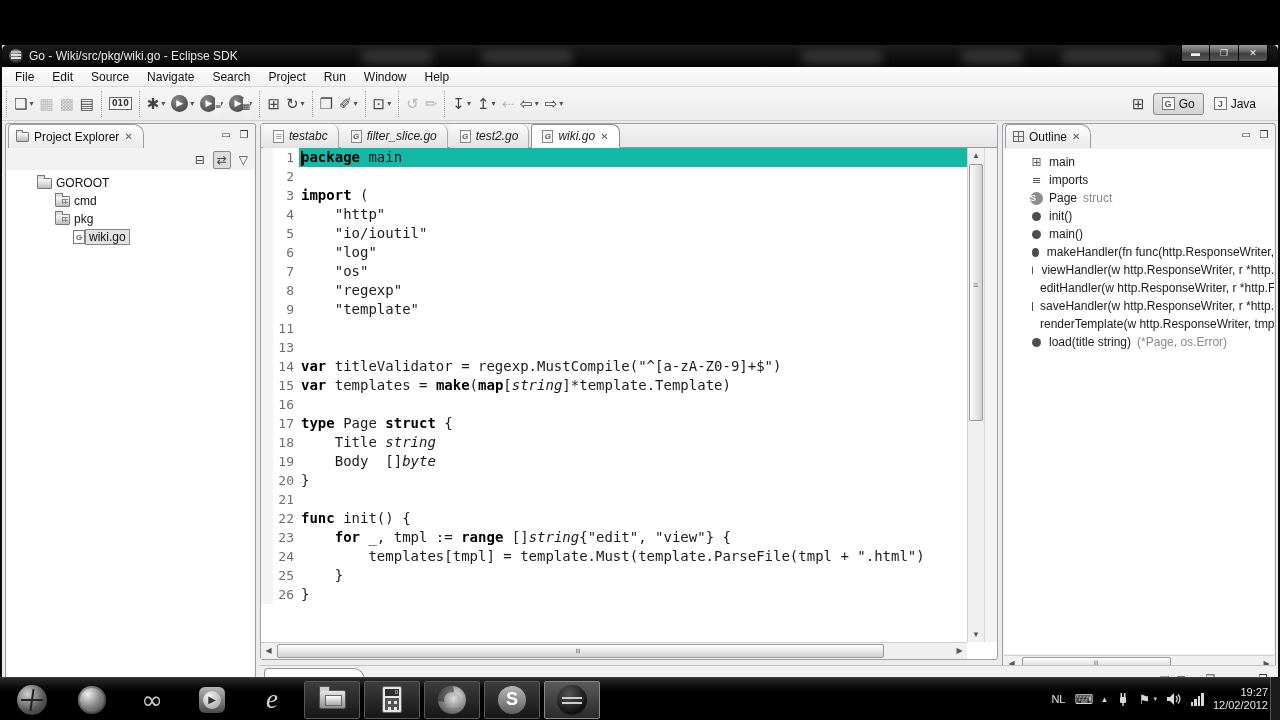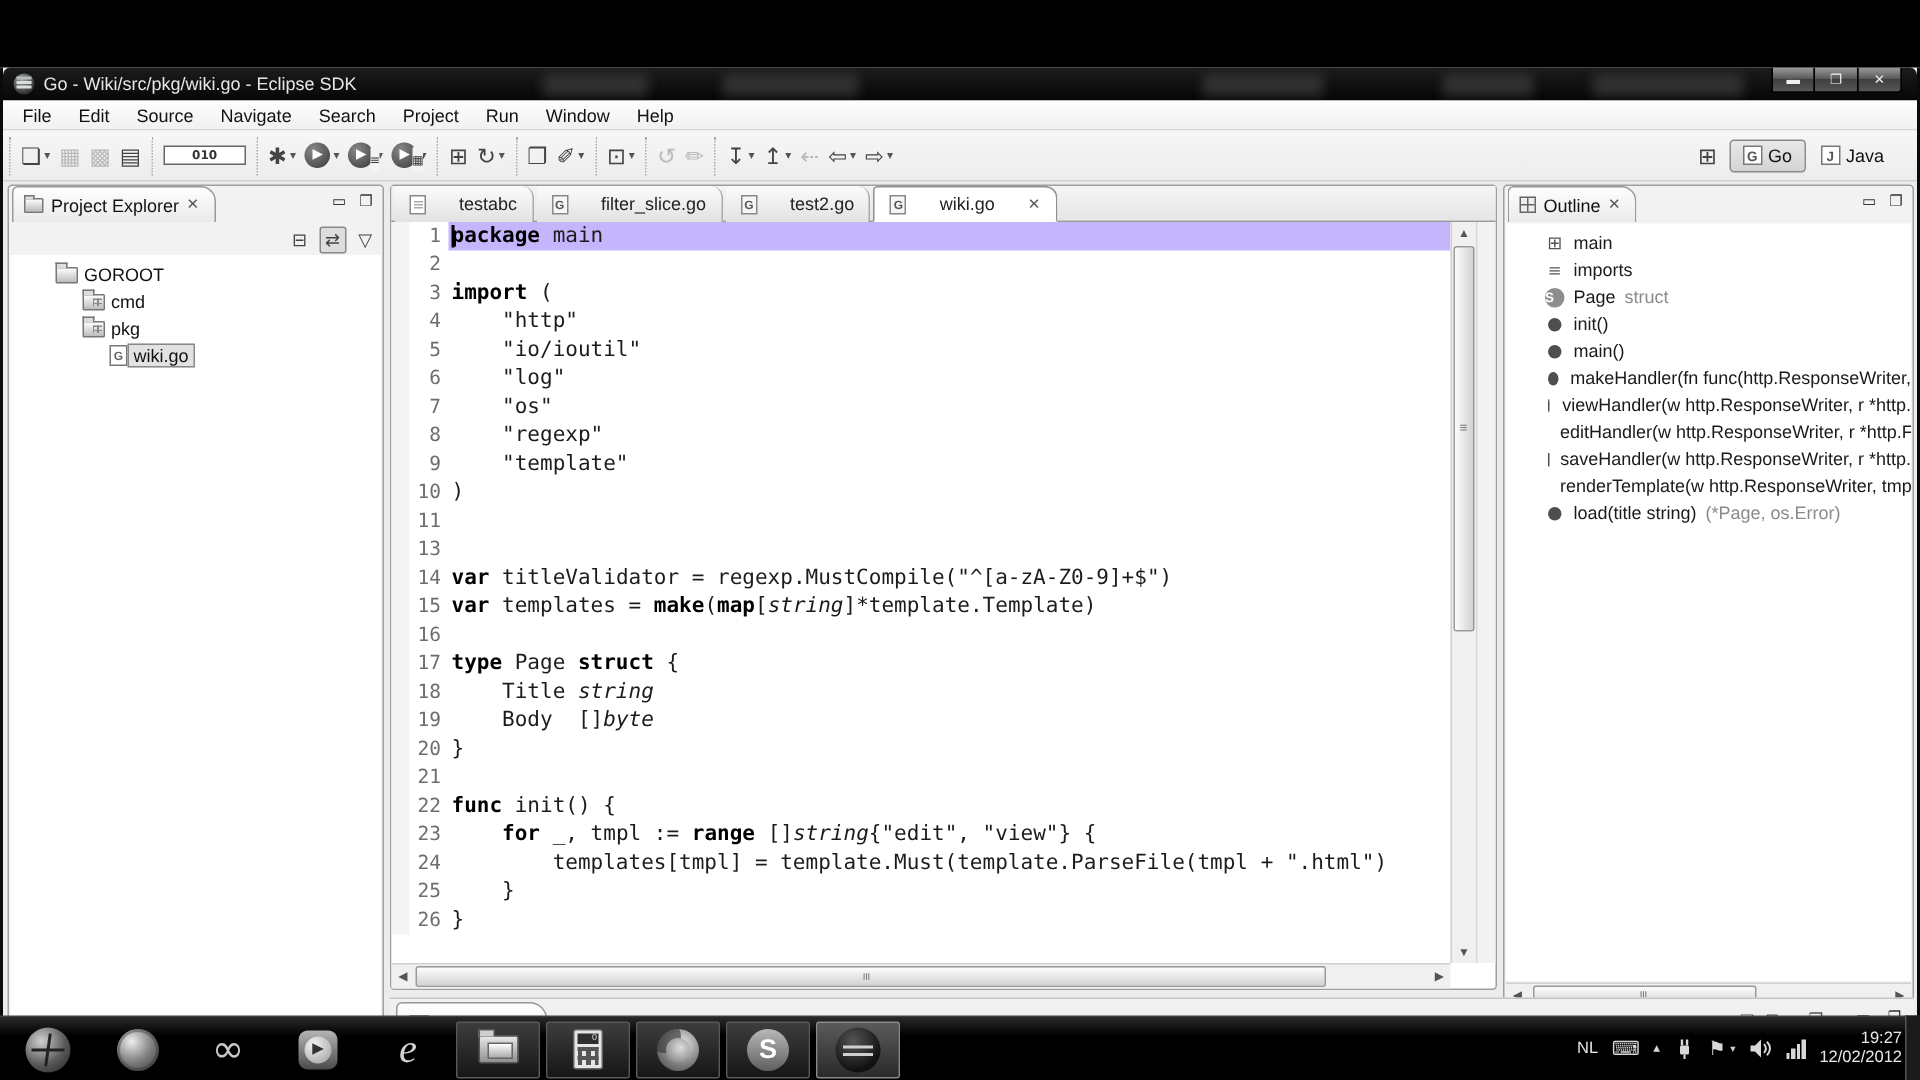--- a/index.html
+++ b/index.html
@@ -40,21 +40,21 @@
   .tgroup { display:flex; align-items:center; height:26px; padding:0 4px;
     border-left:1px dotted #aaa; }
   .tgroup:first-child { border-left:1px dotted #aaa; margin-left:4px; }
   .tbtn { display:flex; align-items:center; padding:2px 3px; border-radius:2px; }
   .tglyph { font-size:15px; color:#444; line-height:18px; font-family:"DejaVu Sans",sans-serif; position:relative; }
   .tbtn.disabled .tglyph, .tbtn.disabled .dd { color:#b9b9b9; }
   .tglyph.circle { width:17px; height:17px; border-radius:50%;
     background:radial-gradient(circle at 35% 30%,#888,#383838); color:#fff;
     font-size:9px; text-align:center; line-height:17px; }
   .tsub { position:absolute; right:-4px; bottom:-3px; font-size:8px; color:#333; background:#f3f3f3; border-radius:1px; }
-  .tglyph.textg { font-size:8px; font-weight:bold; border:1px solid #666; padding:1px 18px;
+  .tglyph.textg { font-size:8px; font-weight:bold; border:1px solid #666; padding:1px 2px;
     color:#333; line-height:9px; background:#fff; }
   .dd { font-size:8px; color:#555; margin-left:2px; }
   #persp { margin-left:auto; display:flex; align-items:center; padding-right:14px; }
   .persp-open { font-size:15px; color:#444; margin-right:8px; }
   .pbtn { display:flex; align-items:center; gap:4px; font-size:12px; color:#111;
     padding:3px 8px; border-radius:3px; }
   .pbtn.active { border:1px solid #8a8a8a; background:linear-gradient(#e8e8e8,#d4d4d4); }
   .picon { width:13px; height:13px; border:1px solid #777; background:#fff; font-size:9px;
     line-height:12px; text-align:center; color:#555; font-weight:bold; }
 
@@ -87,35 +87,35 @@
     background:repeating-linear-gradient(90deg,#888 0 1px,transparent 1px 3px),
                repeating-linear-gradient(#888 0 1px,transparent 1px 3px); }
   .i-go-file { position:relative; width:12px; height:14px; background:#fff; border:1px solid #777;
     font-size:8px; color:#666; font-weight:bold; text-align:center; line-height:13px; flex:none; }
   .gap { flex:none; }
 
   
   #editor { left:258px; top:78px; width:738px; height:537px; background:#fff; }
   .etabs { position:absolute; left:0; top:0; right:0; height:24px;
     background:linear-gradient(#f4f4f4,#e6e6e6); border-bottom:1px solid #9a9a9a; display:flex; }
-  .etab { display:flex; align-items:center; gap:22px; padding:0 10px; font-size:12px; color:#222;
+  .etab { display:flex; align-items:center; gap:5px; padding:0 10px; font-size:12px; color:#222;
     border-right:1px solid #aaa; background:linear-gradient(#fbfbfb,#e2e2e2);
-    border-radius:3px 8px 0 0; margin-left:2px; height:24px; }
+    border-radius:3px 8px 0 0; margin-left:2px; height:24px;font-style:italic; }
   .etab.active { background:#fff; border:1px solid #8f8f8f; border-bottom:1px solid #fff; font-weight:normal; }
   .i-doc { width:11px; height:13px; background:#fff; border:1px solid #888; position:relative; flex:none; }
   .i-doc::before { content:""; position:absolute; left:2px; top:3px; width:6px; height:1px;
     background:#aaa; box-shadow:0 2px 0 #aaa,0 4px 0 #aaa; }
   .i-go { width:11px; height:13px; background:#f6f6f6; border:1px solid #888; font-size:8px;
     color:#555; font-weight:bold; text-align:center; line-height:12px; flex:none; }
   #code-wrap { position:absolute; left:0; top:24px; right:30px; bottom:17px; background:#fff; overflow:hidden; }
   .cl { display:flex; height:19px; line-height:19px; font-family:"DejaVu Sans Mono","Liberation Mono",monospace; font-size:14px; }
   .lgut { width:12px; flex:none; background:#f4f4f4; }
   .ln { width:26px; flex:none; text-align:right; padding-right:5px; color:#6e6e6e; font-size:13px; }
   .ltext { flex:1; white-space:pre; color:#1c1c1c; padding-left:2px; }
-  .cl.cur .ltext { background:#c4b5fd; }
+  .cl.cur .ltext { background:#14b8a6; }
   .kw { font-weight:bold; color:#000; }
   .it { font-style:italic; }
   .caret { display:inline-block; width:0; border-left:2px solid #000; height:15px; vertical-align:middle; margin-right:-2px; }
   #vscroll { position:absolute; right:13px; top:24px; width:17px; bottom:17px;
     background:#f0f0f0; border-left:1px solid #cfcfcf; }
   .sarrow { position:absolute; left:0; width:16px; height:15px; font-size:8px; color:#555;
     text-align:center; line-height:15px; }
   #vthumb { position:absolute; left:1px; top:16px; width:14px; height:52%;
     background:linear-gradient(90deg,#fdfdfd,#d2d2d2); border:1px solid #9a9a9a; border-radius:2px; }
   #vthumb::after { content:"≡"; position:absolute; left:3px; top:45%; font-size:9px; color:#777; }
@@ -477,25 +477,20 @@
             <span class="ln">8</span>
             <span class="ltext"><span class="pl">    "regexp"</span></span>
           </div>
           <div class="cl">
             <span class="lgut"></span>
             <span class="ln">9</span>
             <span class="ltext"><span class="pl">    "template"</span></span>
           </div>
           <div class="cl">
             <span class="lgut"></span>
-            <span class="ln">10</span>
-            <span class="ltext"><span class="pl">)</span></span>
-          </div>
-          <div class="cl">
-            <span class="lgut"></span>
             <span class="ln">11</span>
             <span class="ltext"></span>
           </div>
           <div class="cl">
             <span class="lgut"></span>
             <span class="ln">13</span>
             <span class="ltext"></span>
           </div>
           <div class="cl">
             <span class="lgut"></span>

